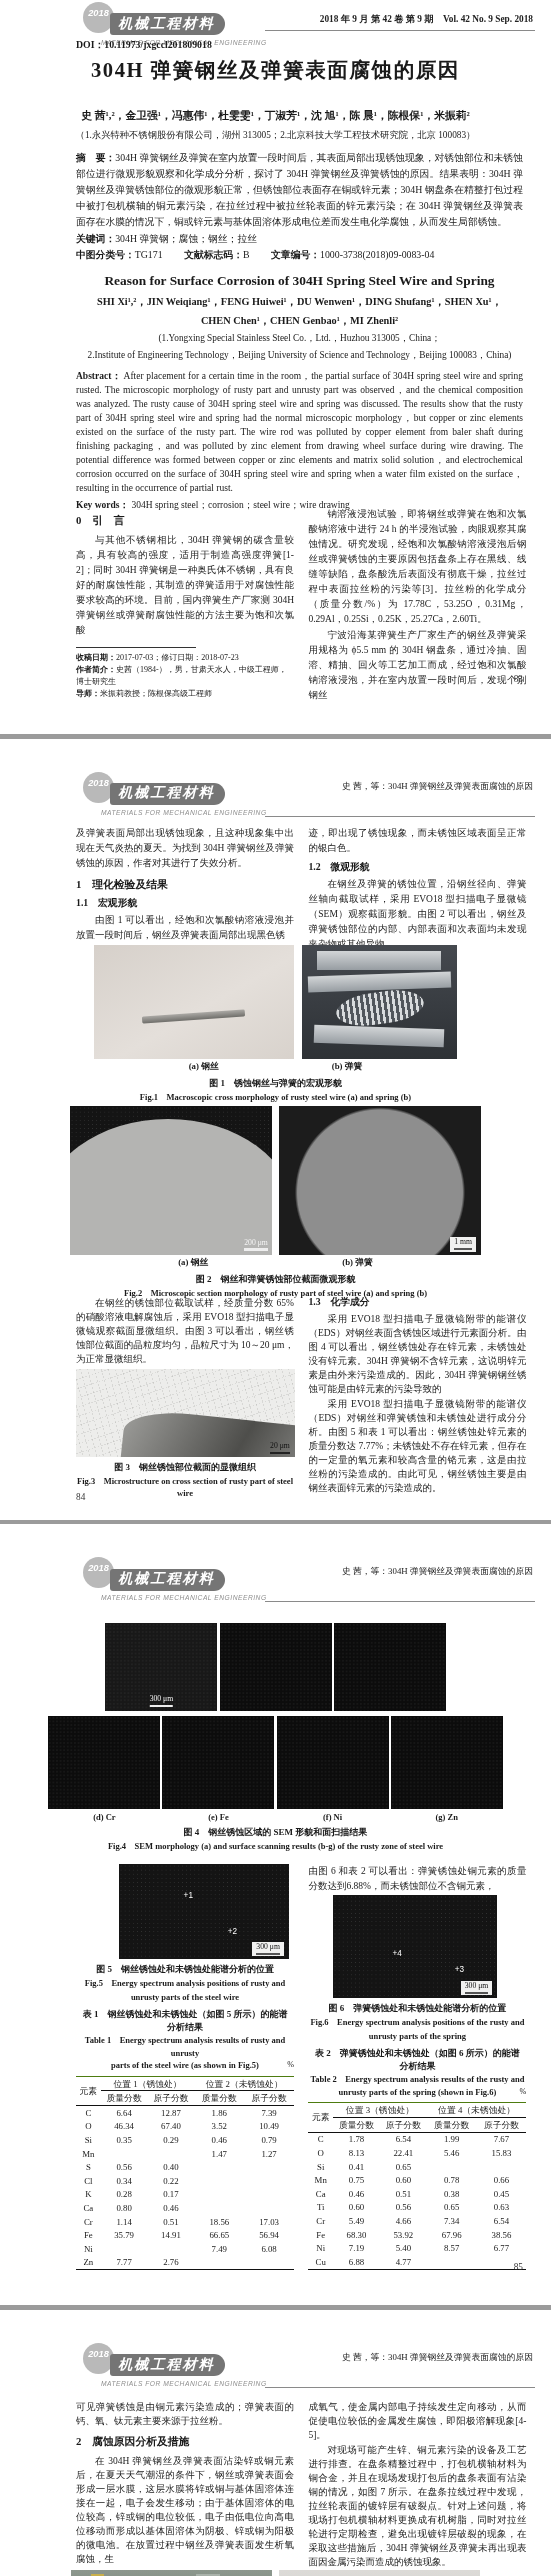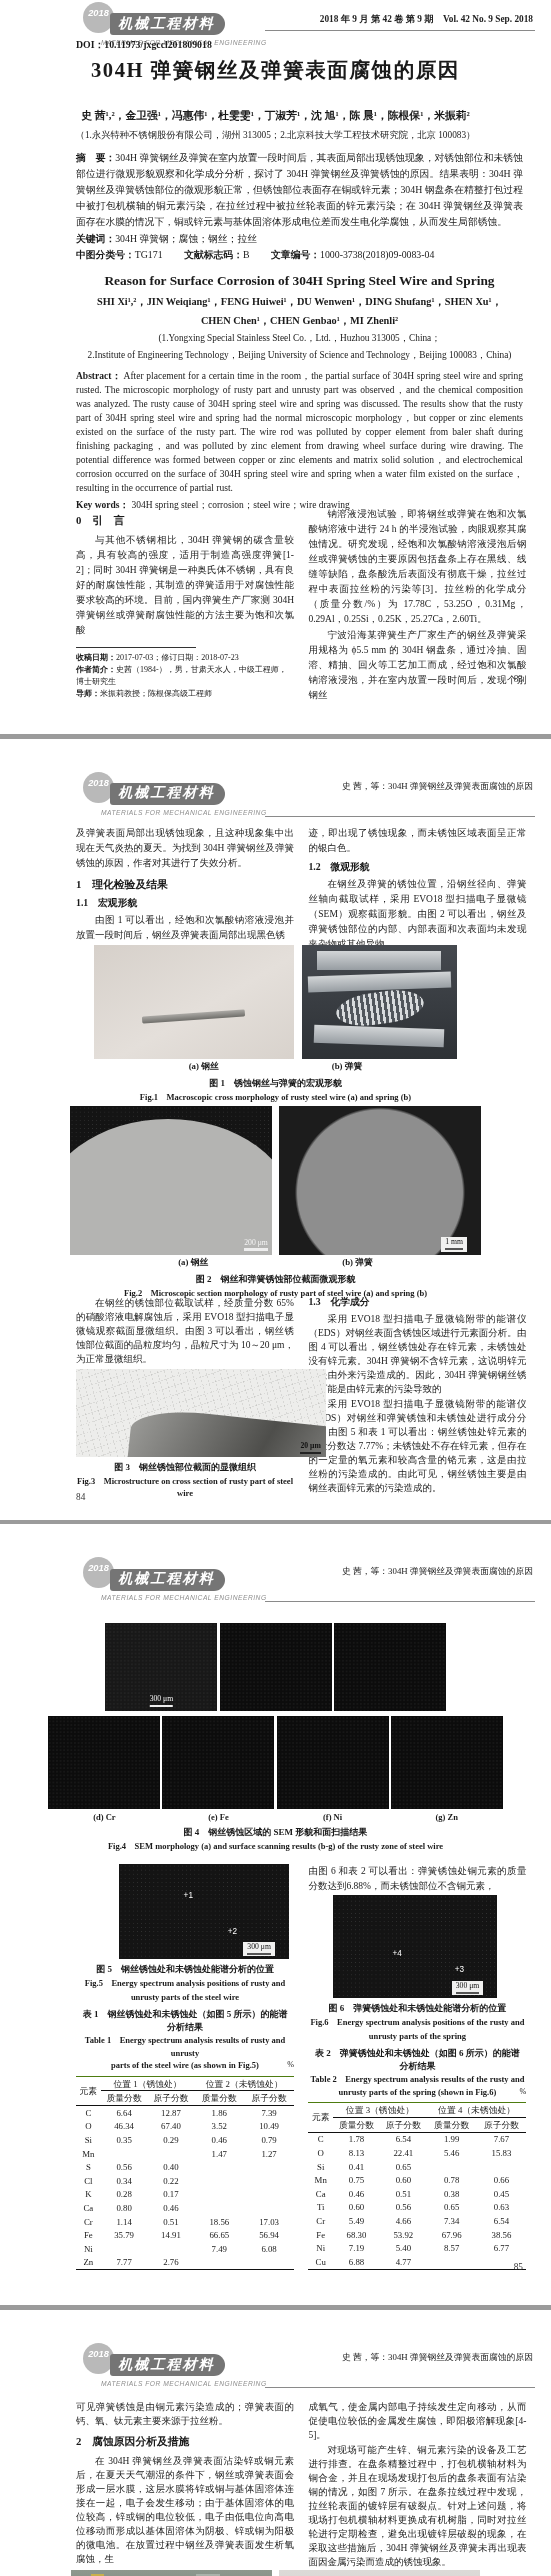--- a/index.html
+++ b/index.html
@@ -73,29 +73,29 @@
   .fig1b .pl3{left:8%;top:72%;width:84%;height:16%;transform:rotate(2deg);}
   .fig1b .coil{position:absolute;left:22%;top:42%;width:88px;height:32px;border-radius:50%/60%;
      background:repeating-linear-gradient(90deg,#d8dbdd 0 2.6px,#51565c 2.6px 5.7px);transform:rotate(-8deg);}
 
   .sem{background-color:#141414;background-image:radial-gradient(rgba(110,110,110,.35) 0.5px,transparent 0.7px);
      background-size:4.1px 4.1px;}
   .fig2a{width:202px;height:149px;}
   .fig2a .dome{position:absolute;left:-14%;bottom:-34%;width:125%;height:125%;border-radius:50%;
      background:#b4b4b2;}
   .fig2b{width:202px;height:149px;background:radial-gradient(circle at 50% 58%,#8e8e8e 0 62%,#1c1c1c 64%);}
-  .scalebox{position:absolute;right:14px;bottom:3.1px;background:#f1f1f0;color:#111;font-size:7.7px;
+  .scalebox{position:absolute;right:5px;bottom:3.1px;background:#f1f1f0;color:#111;font-size:7.7px;
      padding:0 4.1px 0.5px 4.1px;text-align:center;line-height:10.3px;}
   .scalebox .bar{height:2.1px;background:#555;margin:0.5px 0 1px 0;}
   .scale-dark{position:absolute;right:4.1px;bottom:4.1px;color:#f5f5f5;font-size:7.7px;text-align:center;line-height:10.3px;}
   .scale-dark .bar{height:2.1px;background:#eee;margin-top:0.5px;}
 
-  .fig3{width:250px;height:88px;margin:3.1px auto 0 auto;position:relative;overflow:hidden;background:#ededeb;
+  .fig3{width:219px;height:88px;margin:3.1px auto 0 auto;position:relative;overflow:hidden;background:#ededeb;
      background-image:repeating-linear-gradient(75deg,rgba(158,158,155,.28) 0 0.5px,transparent 0.5px 6.7px),
-                      repeating-linear-gradient(-18deg,rgba(148,148,145,.22) 0 0.5px,transparent 0.5px 8.8px);font-weight:bold;}
+                      repeating-linear-gradient(-18deg,rgba(148,148,145,.22) 0 0.5px,transparent 0.5px 8.8px);}
   .fig3 .band{position:absolute;right:-6%;bottom:-30%;width:85%;height:75%;border-radius:35% 0 0 12%;
      background:linear-gradient(115deg,#9e9e9b,#4e4e4b 60%,#8c8c89);transform:rotate(6deg);}
   .fig3 .sc{position:absolute;right:5.2px;bottom:3.1px;color:#111;font-size:7.7px;text-align:center;line-height:9.8px;}
   .fig3 .sc .bar{height:2.1px;background:#222;margin-top:0.5px;}
 
   .fig4-row{display:flex;justify-content:center;gap:2.1px;}
   .fig4p{position:relative;width:112px;height:88px;background-color:#0c0c0c;
      background-image:radial-gradient(rgba(95,95,95,.4) 0.5px,transparent 0.7px);background-size:3.6px 3.6px;}
   .fig4p.tall{height:93px;}
   .fig4p.lighter{background-color:#181818;}

